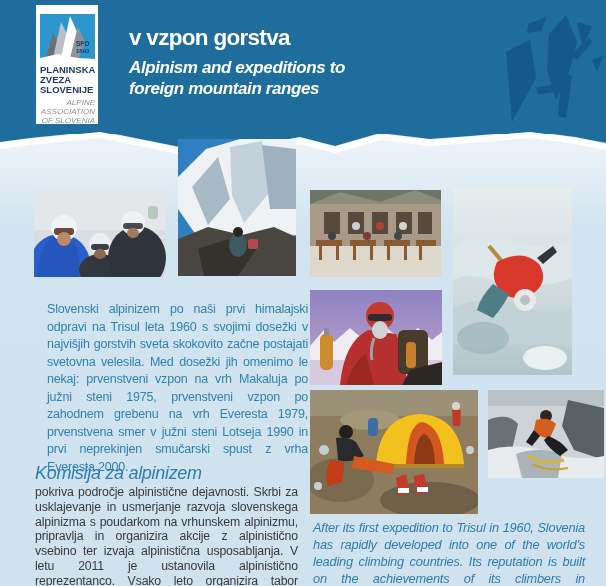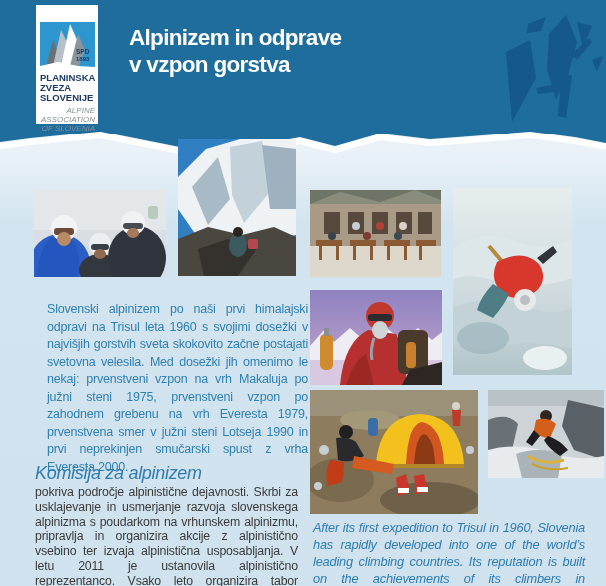--- a/index.html
+++ b/index.html
@@ -3,21 +3,21 @@
 <meta charset="utf-8">
 <style>
   html,body{margin:0;padding:0;background:#ffffff;}
   .page{
     position:relative;width:606px;height:586px;overflow:hidden;
     font-family:"Liberation Sans","DejaVu Sans",sans-serif;
     background:linear-gradient(180deg,#eaf2f8 150px,#d2e4ef 225px,#cfe2ee 100%);
   }
   .header{position:absolute;left:0;top:0;width:606px;height:134px;background:#1e6d9d;}
   .ridge{position:absolute;left:0;top:122px;width:606px;height:46px;display:block;}
-  .logo-box{position:absolute;left:36px;top:5px;width:62px;height:119px;background:#ffffff;box-sizing:border-box;padding:17px 3px 0 4px;}
+  .logo-box{position:absolute;left:36px;top:5px;width:62px;height:119px;background:#ffffff;box-sizing:border-box;padding:9px 3px 0 4px;}
   .logo-graphic{display:block;width:55px;height:48px;}
   .logo-org{margin-top:3px;color:#1d3b66;font-weight:bold;font-size:9.5px;line-height:10px;letter-spacing:0;}
   .logo-org div{white-space:nowrap;}
   .logo-en{margin-top:3px;color:#8a9097;font-style:italic;font-size:8px;line-height:9px;text-align:right;}
   .logo-en div{white-space:nowrap;}
   .title-block{position:absolute;left:129px;top:24px;color:#ffffff;}
   .title-line{font-size:22.5px;font-weight:bold;line-height:27px;letter-spacing:-0.7px;}
   .subtitle-block{margin-top:7px;}
   .subtitle-line{font-size:17px;font-weight:bold;font-style:italic;line-height:20.5px;letter-spacing:-0.4px;}
   .ibex{position:absolute;left:495px;top:10px;width:111px;height:122px;}
@@ -92,22 +92,25 @@
       <div>SLOVENIJE</div>
     </div>
     <div class="logo-en">
       <div>ALPINE</div>
       <div>ASSOCIATION</div>
       <div>OF SLOVENIA</div>
     </div>
   </div>
 
   <div class="title-block">
-    <div class="title-line">Alpinizem in odprave</div>
     <div class="title-line">v vzpon gorstva</div>
+    <div class="subtitle-block">
+      <div class="subtitle-line">Alpinism and expeditions to</div>
+      <div class="subtitle-line">foreign mountain ranges</div>
+    </div>
   </div>
 
   <figure class="photo ph-a">
     <svg viewBox="0 0 132 87" preserveAspectRatio="none">
       <rect width="132" height="87" fill="#d9dee3"></rect>
       <rect width="132" height="40" fill="#e3e7ea"></rect>
       <ellipse cx="26" cy="74" rx="30" ry="30" fill="#2b5fc7"></ellipse>
       <path d="M2,87 Q8,50 20,46 L40,52 Q48,66 44,87 Z" fill="#2456bd"></path>
       <circle cx="30" cy="38" r="13" fill="#f2f3f4"></circle>
       <rect x="20" y="38" width="20" height="7" rx="3" fill="#6b4a3a"></rect>

